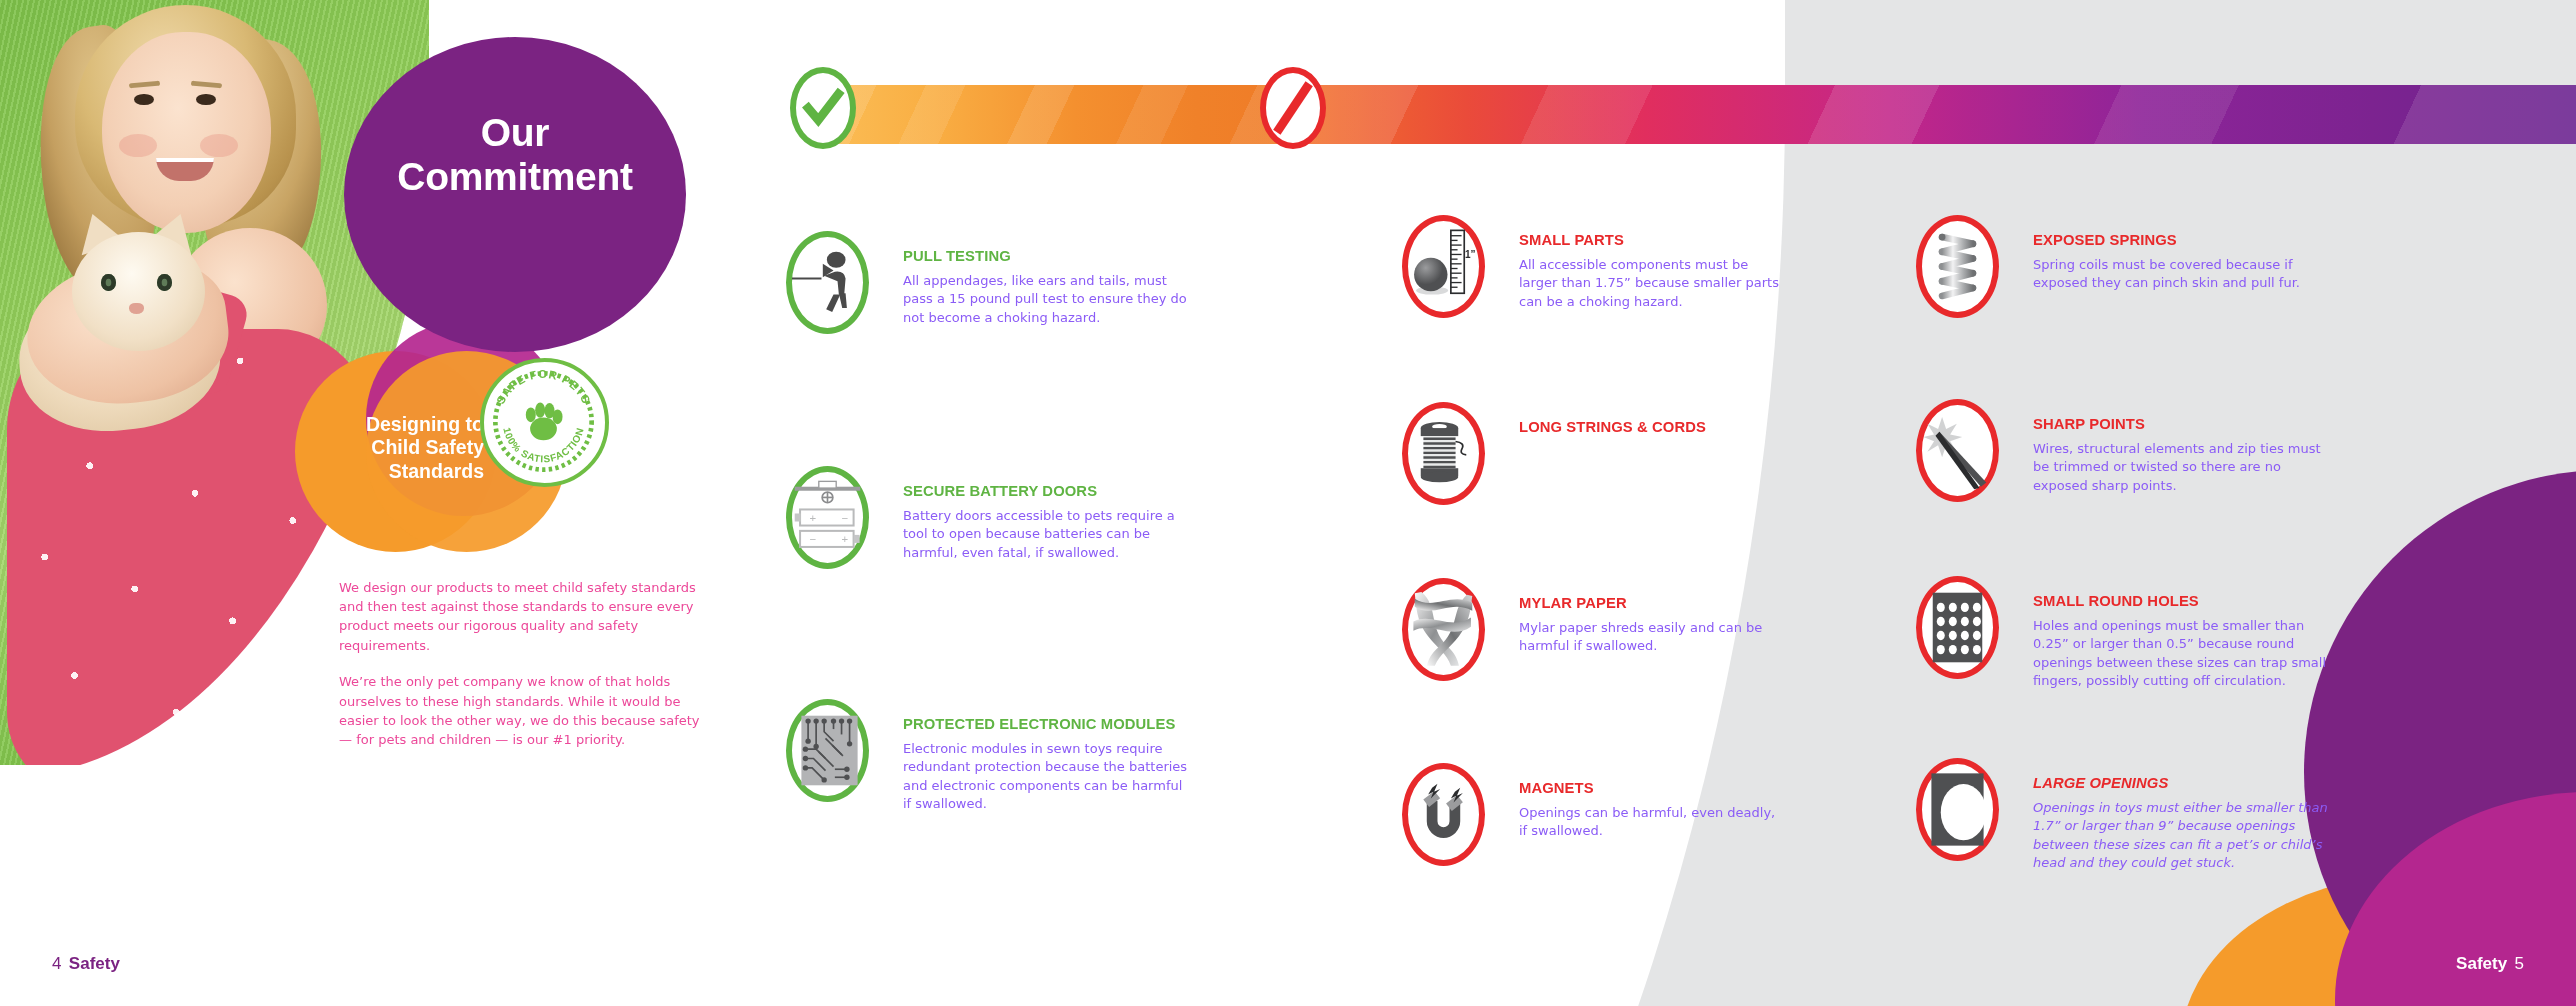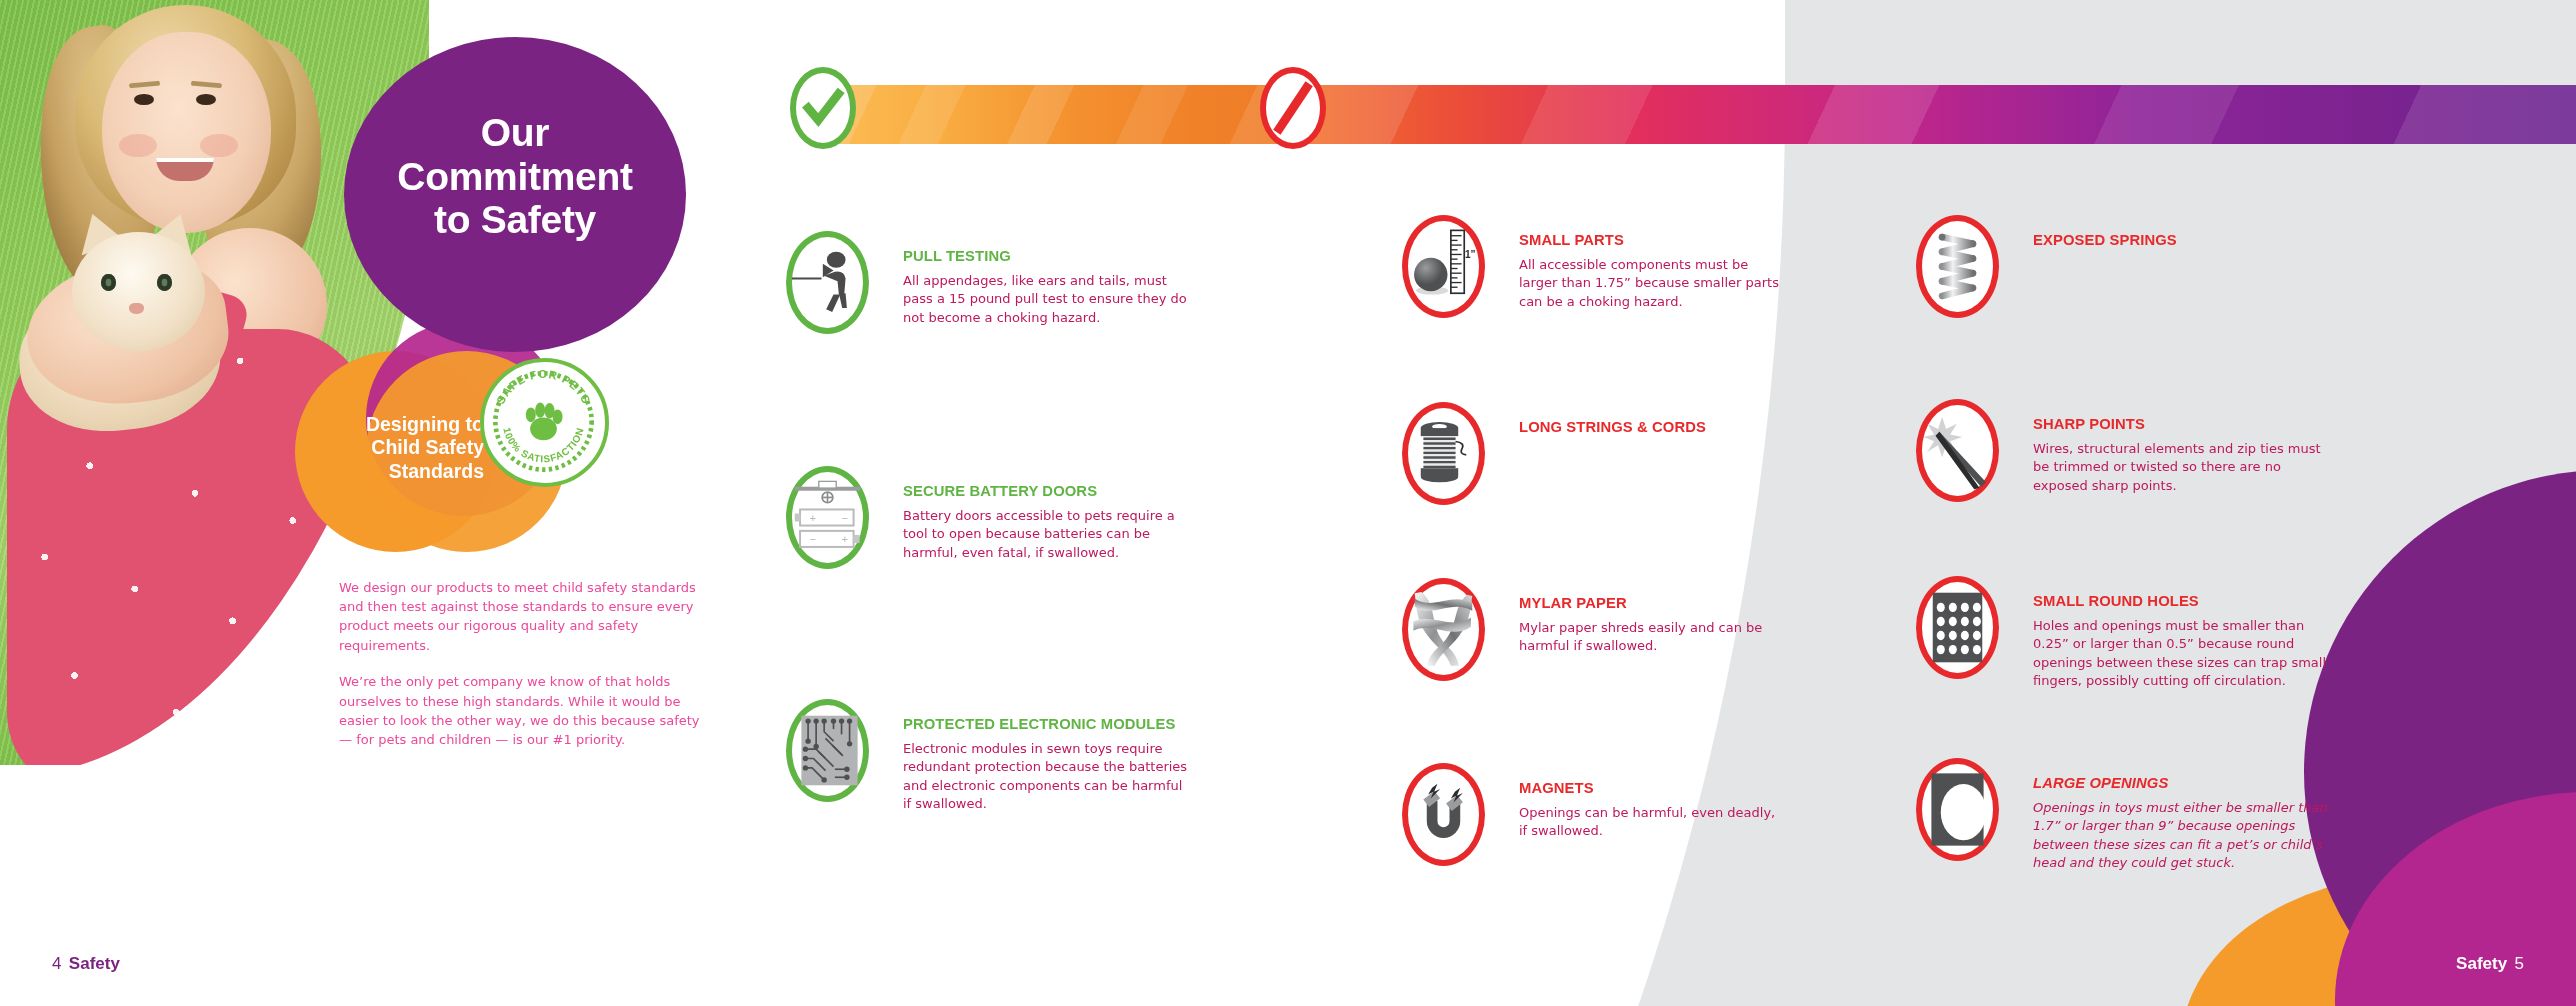--- a/index.html
+++ b/index.html
@@ -129,21 +129,21 @@
   
   .item{position:absolute;}
   .icon-oval{position:absolute;left:0;top:0;width:83px;height:103px;border-radius:50%;background:#fff;box-sizing:border-box;}
   .icon-oval.green{border:6px solid #5fb443;}
   .icon-oval.red{border:6px solid #e8292b;}
   .icon-oval svg{position:absolute;left:0;top:0;}
   .item-txt{position:absolute;top:17.4px;}
   .item-title{font-weight:bold;font-size:14.8px;letter-spacing:0.1px;margin-bottom:6px;line-height:1.18;}
   .item-title.green{color:#5fb443;}
   .item-title.red{color:#e8292b;}
-  .item-body{font-size:13px;line-height:1.42;color:#be185d;font-family:"DejaVu Sans",sans-serif;}
+  .item-body{font-size:13px;line-height:1.42;color:#8b5cf6;font-family:"DejaVu Sans",sans-serif;}
 </style>
 </head>
 <body>
 
 <div id="page">
 
   <div class="grey-panel"></div>
   <div class="grey-panel-curve"></div>
 
   <div class="deco-orange"></div>
@@ -180,21 +180,20 @@
   <div class="photo-round"></div>
 
   <div class="orange-circle"></div>
   <div class="magenta-circle"></div>
   <div class="orange-circle2"></div>
   <div class="purple-circle"></div>
 
   <div class="purple-title">
     <div>Our</div>
     <div>Commitment</div>
-    <div>to Safety</div>
   </div>
 
   <div class="orange-label">
     <div>Designing to</div>
     <div>Child Safety</div>
     <div>Standards</div>
   </div>
 
   <div class="badge">
     <svg width="119" height="119" viewBox="0 0 178 178">
@@ -464,20 +463,21 @@
           <path d="M30 68 L76 78"></path>
             <path d="M76 78 L30 90"></path>
           <path d="M30 90 L76 100"></path>
             <path d="M76 100 L30 112"></path>
         </g>
         <circle cx="30" cy="24" r="5" fill="#6e7072"></circle>
       </svg>
     </div>
     <div class="item-txt" style="left:117px;width:295px;">
       <div class="item-title red">EXPOSED SPRINGS</div>
+      <div class="item-body">Spring coils must be covered because if exposed they can pinch skin and pull fur.</div>
     </div>
   </div>
 
   <div class="item" style="left:1916px;top:399px;width:470px;">
     <div class="icon-oval red">
       <svg width="71" height="91" viewBox="0 0 106 136">
         <g fill="#c9cacb" opacity=".85">
           <polygon points="30,18 36,36 52,28 42,44 60,48 42,54 52,70 36,60 30,78 24,60 8,70 18,54 2,48 18,44 8,28 24,36"></polygon>
         </g>
         <path d="M26 40 L96 116 L88 122 L22 46 Z" fill="#4f5052"></path>

